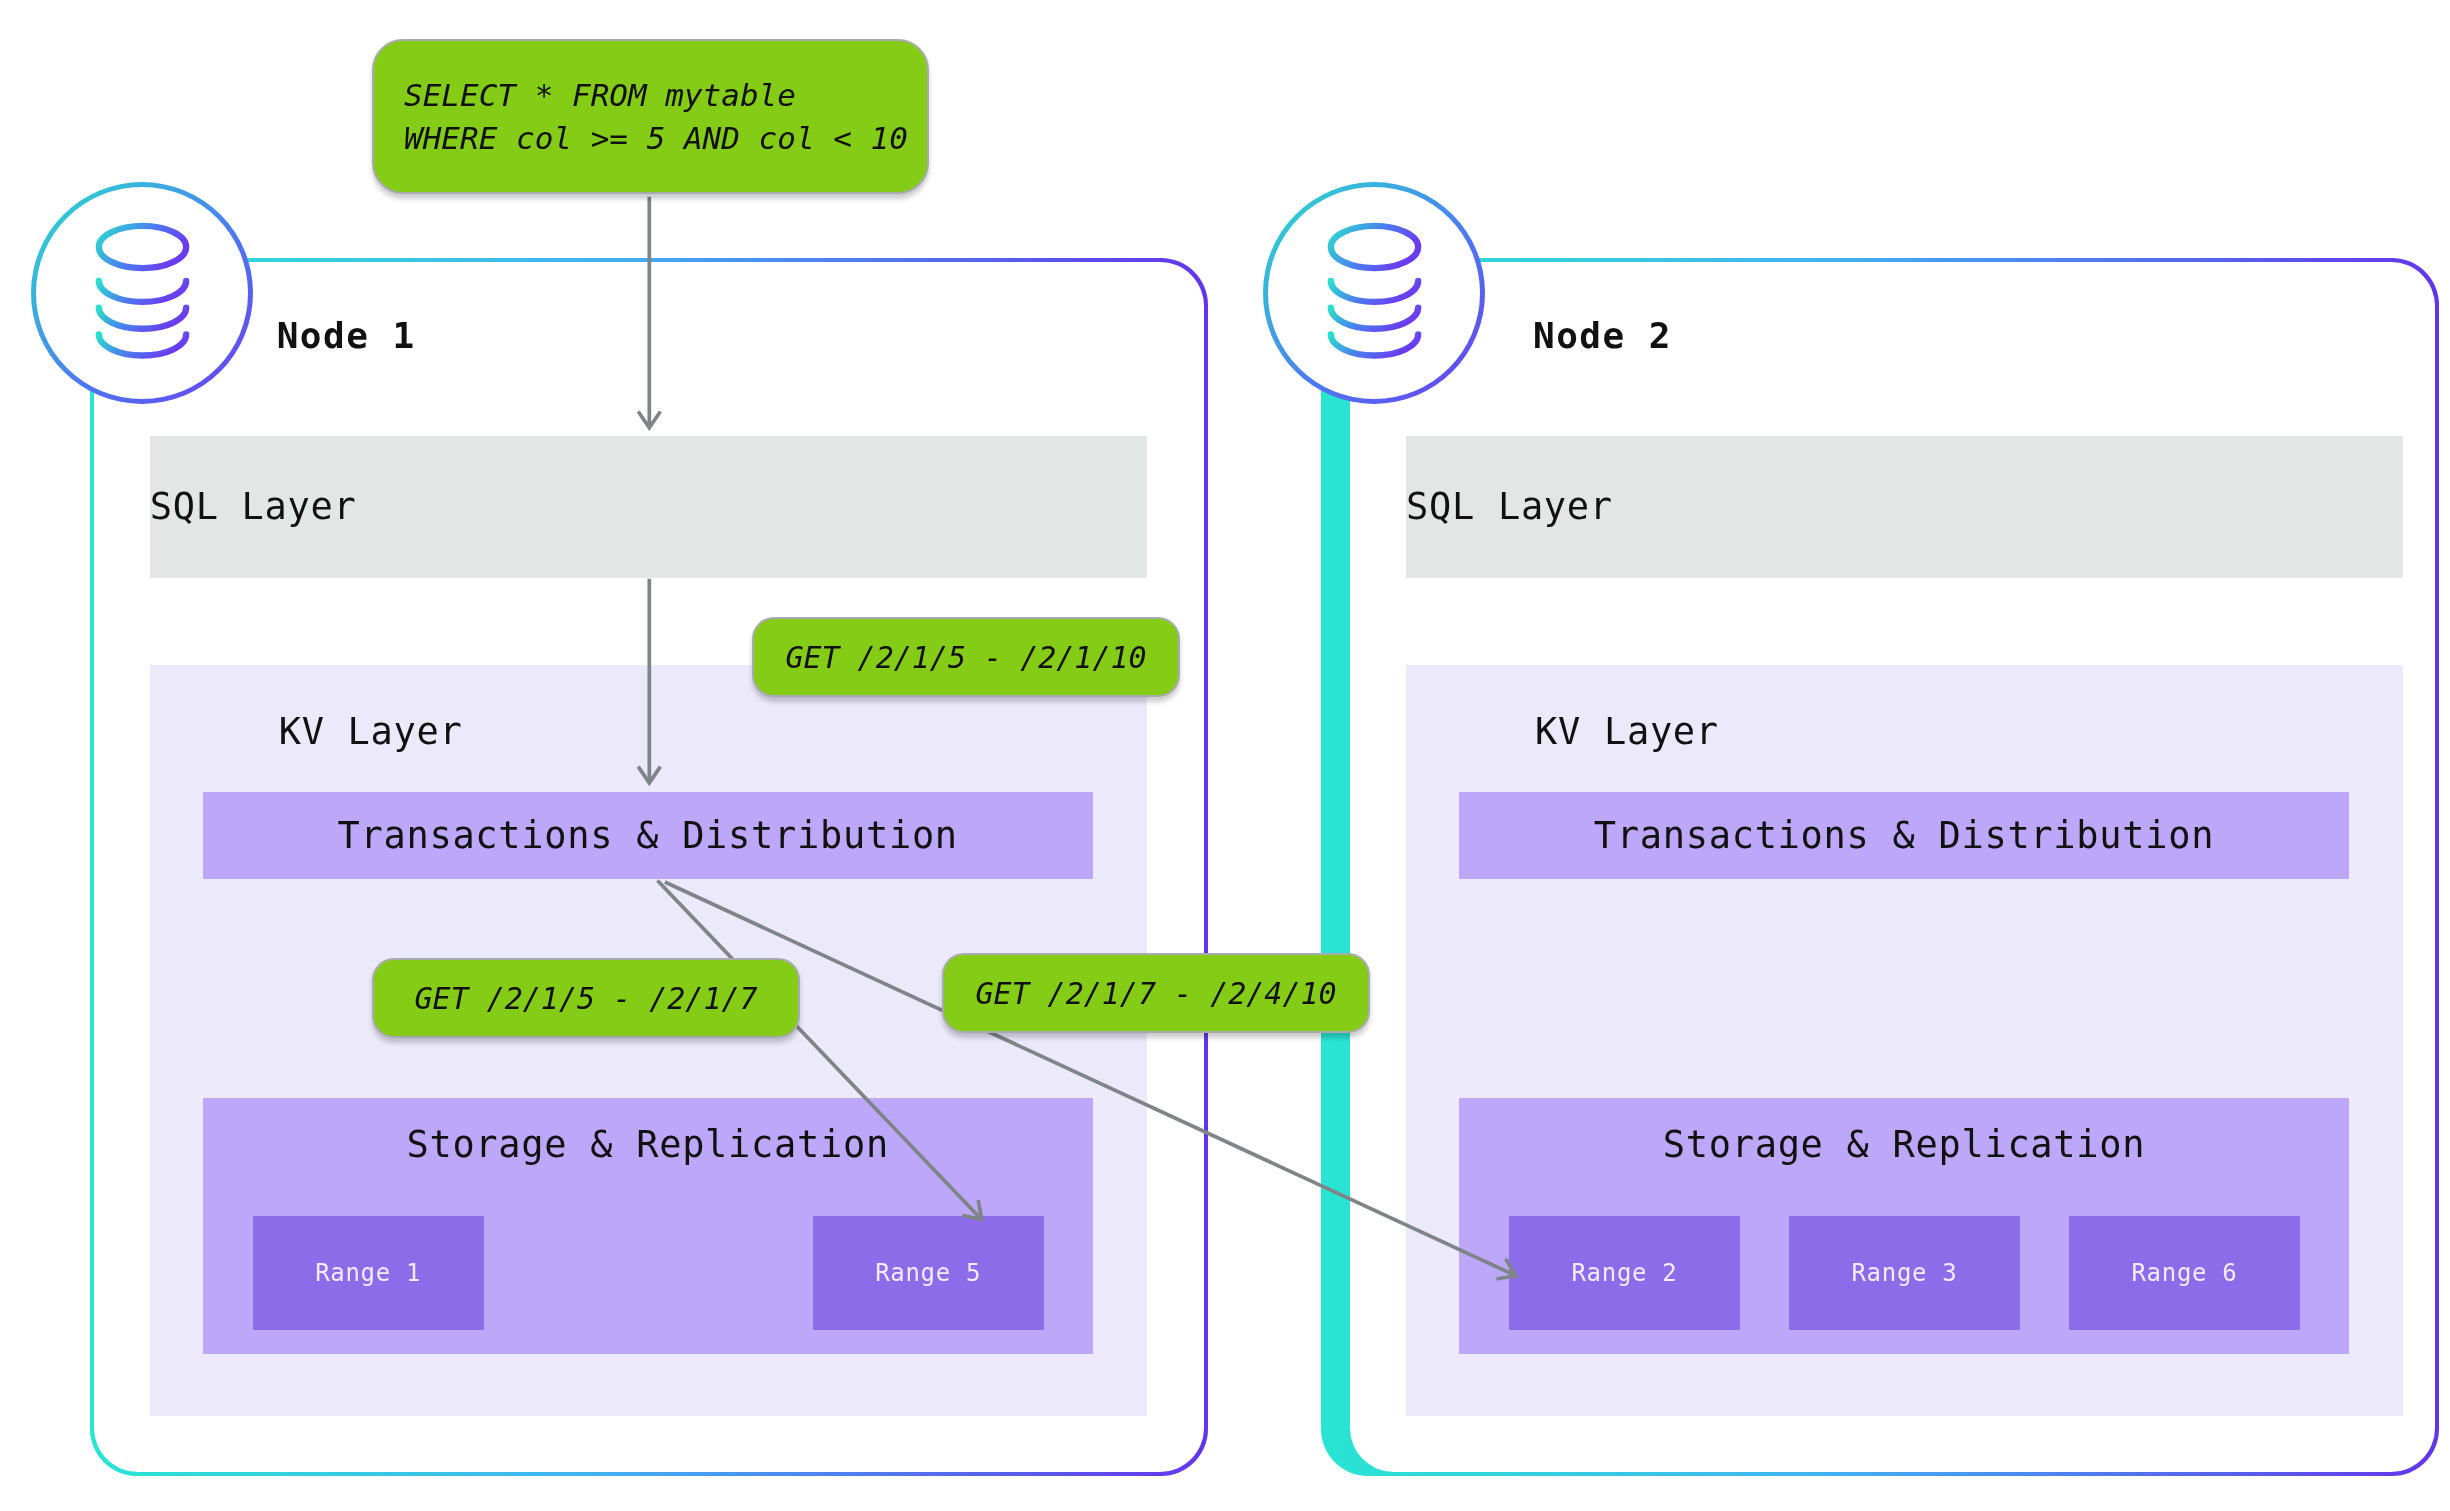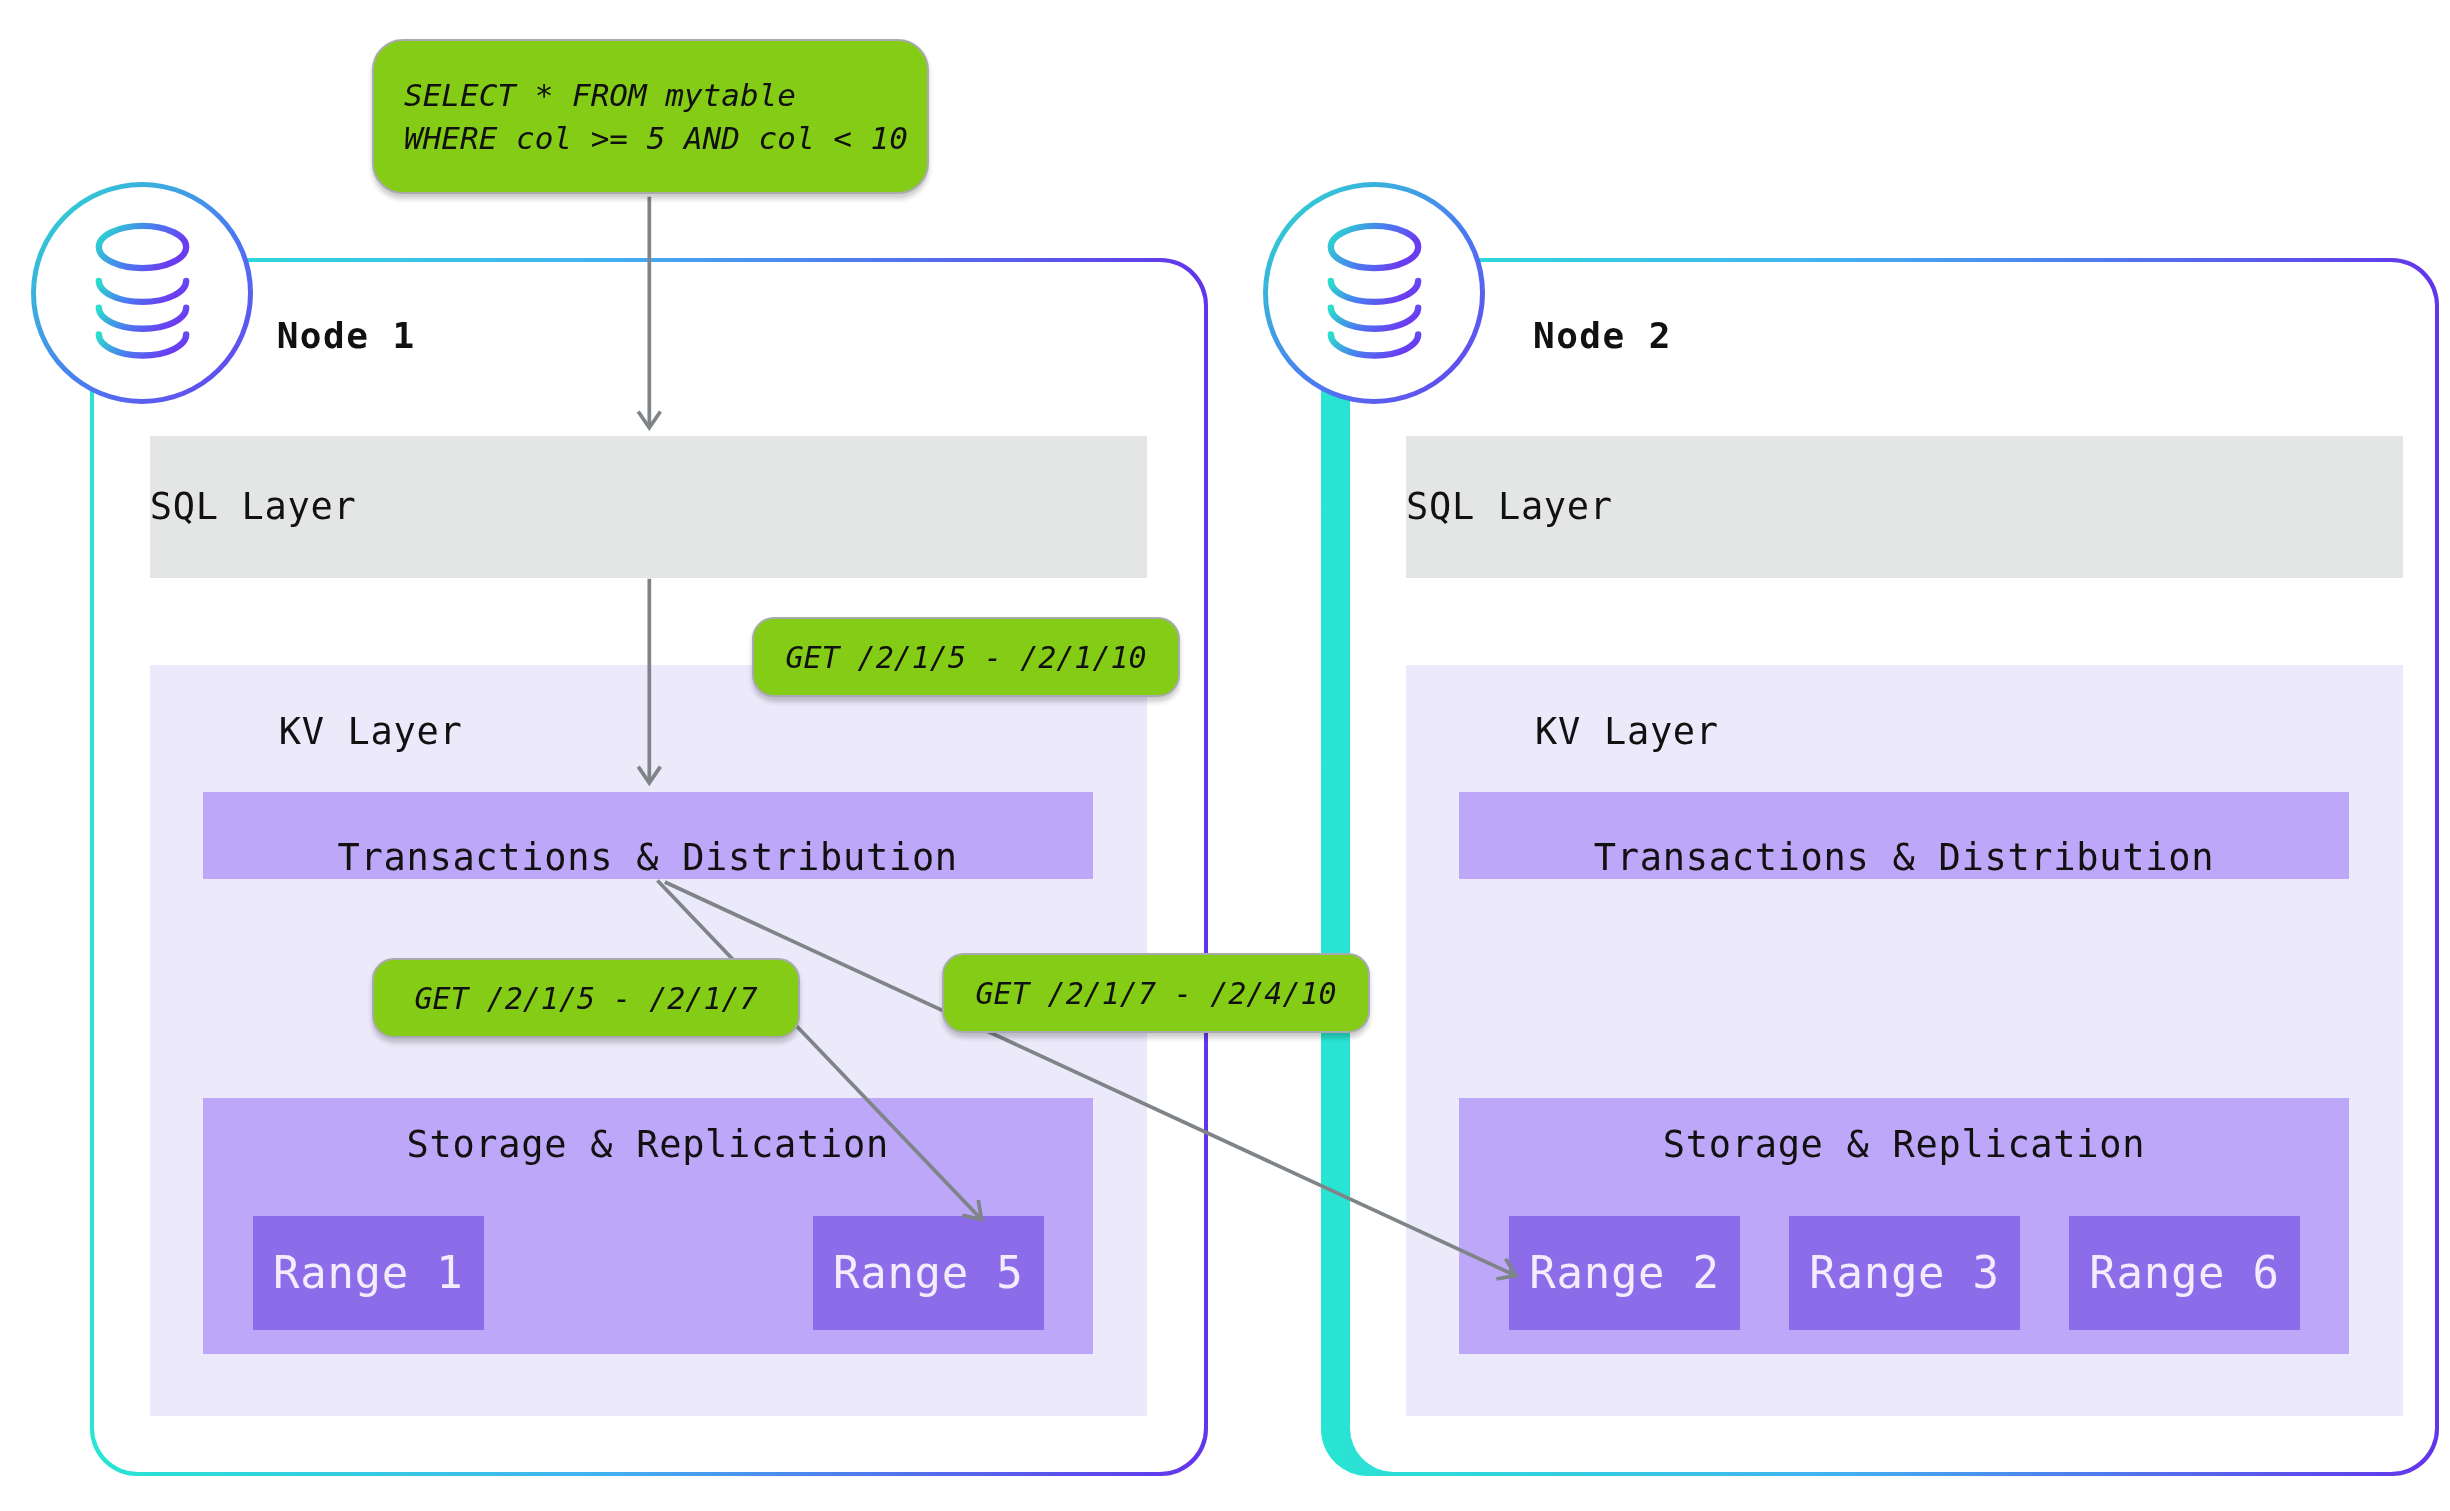--- a/index.html
+++ b/index.html
@@ -23,30 +23,30 @@
   .sql-layer {
     position: absolute; left: 56px; top: 174px; width: 997px; height: 142px;
     background: #e4e6e5; display: flex; align-items: center; 
     font-size: 37px; letter-spacing: 0.7px;
   }
   .kv-layer { position: absolute; left: 56px; top: 403px; width: 997px; height: 751px; background: #ece9fb; }
   .kv-label { position: absolute; left: 185px; top: 448px; font-size: 37px; letter-spacing: 0.7px; }
 
   .txn-bar {
     position: absolute; left: 109px; top: 530px; width: 890px; height: 87px;
-    background: #bda7f8; display: flex; align-items: flex-end; justify-content: center;
+    background: #bda7f8; display: flex; align-items: center; justify-content: center;
     font-size: 37px; letter-spacing: 0.7px;
   }
   .storage-box { position: absolute; left: 109px; top: 836px; width: 890px; height: 256px; background: #bda7f8; }
   .storage-title { position: absolute; left: 0; top: 25px; width: 100%; text-align: center; font-size: 37px; letter-spacing: 0.7px; }
 
   .range-box {
     position: absolute; top: 954px; width: 231px; height: 114px; background: #8d6cea;
     display: flex; align-items: center; justify-content: center;
-    font-size: 44px; color: #f2ecfd; letter-spacing: 0.7px;
+    font-size: 24px; color: #f2ecfd; letter-spacing: 0.7px;
   }
   .range-a { left: 159px; } .range-b { left: 439px; } .range-c { left: 719px; }
 
   
   .db-badge {
     position: absolute; width: 222px; height: 222px; border-radius: 50%; padding: 5.2px; z-index: 7;
     background: linear-gradient(135deg, #2ae0cc 0%, #4a7df0 55%, #6b3bf0 100%);
   }
   .db-badge-inner { width: 100%; height: 100%; border-radius: 50%; background: #ffffff; display: flex; align-items: center; justify-content: center; }
   #badge1 { left: 31px; top: 182px; }

